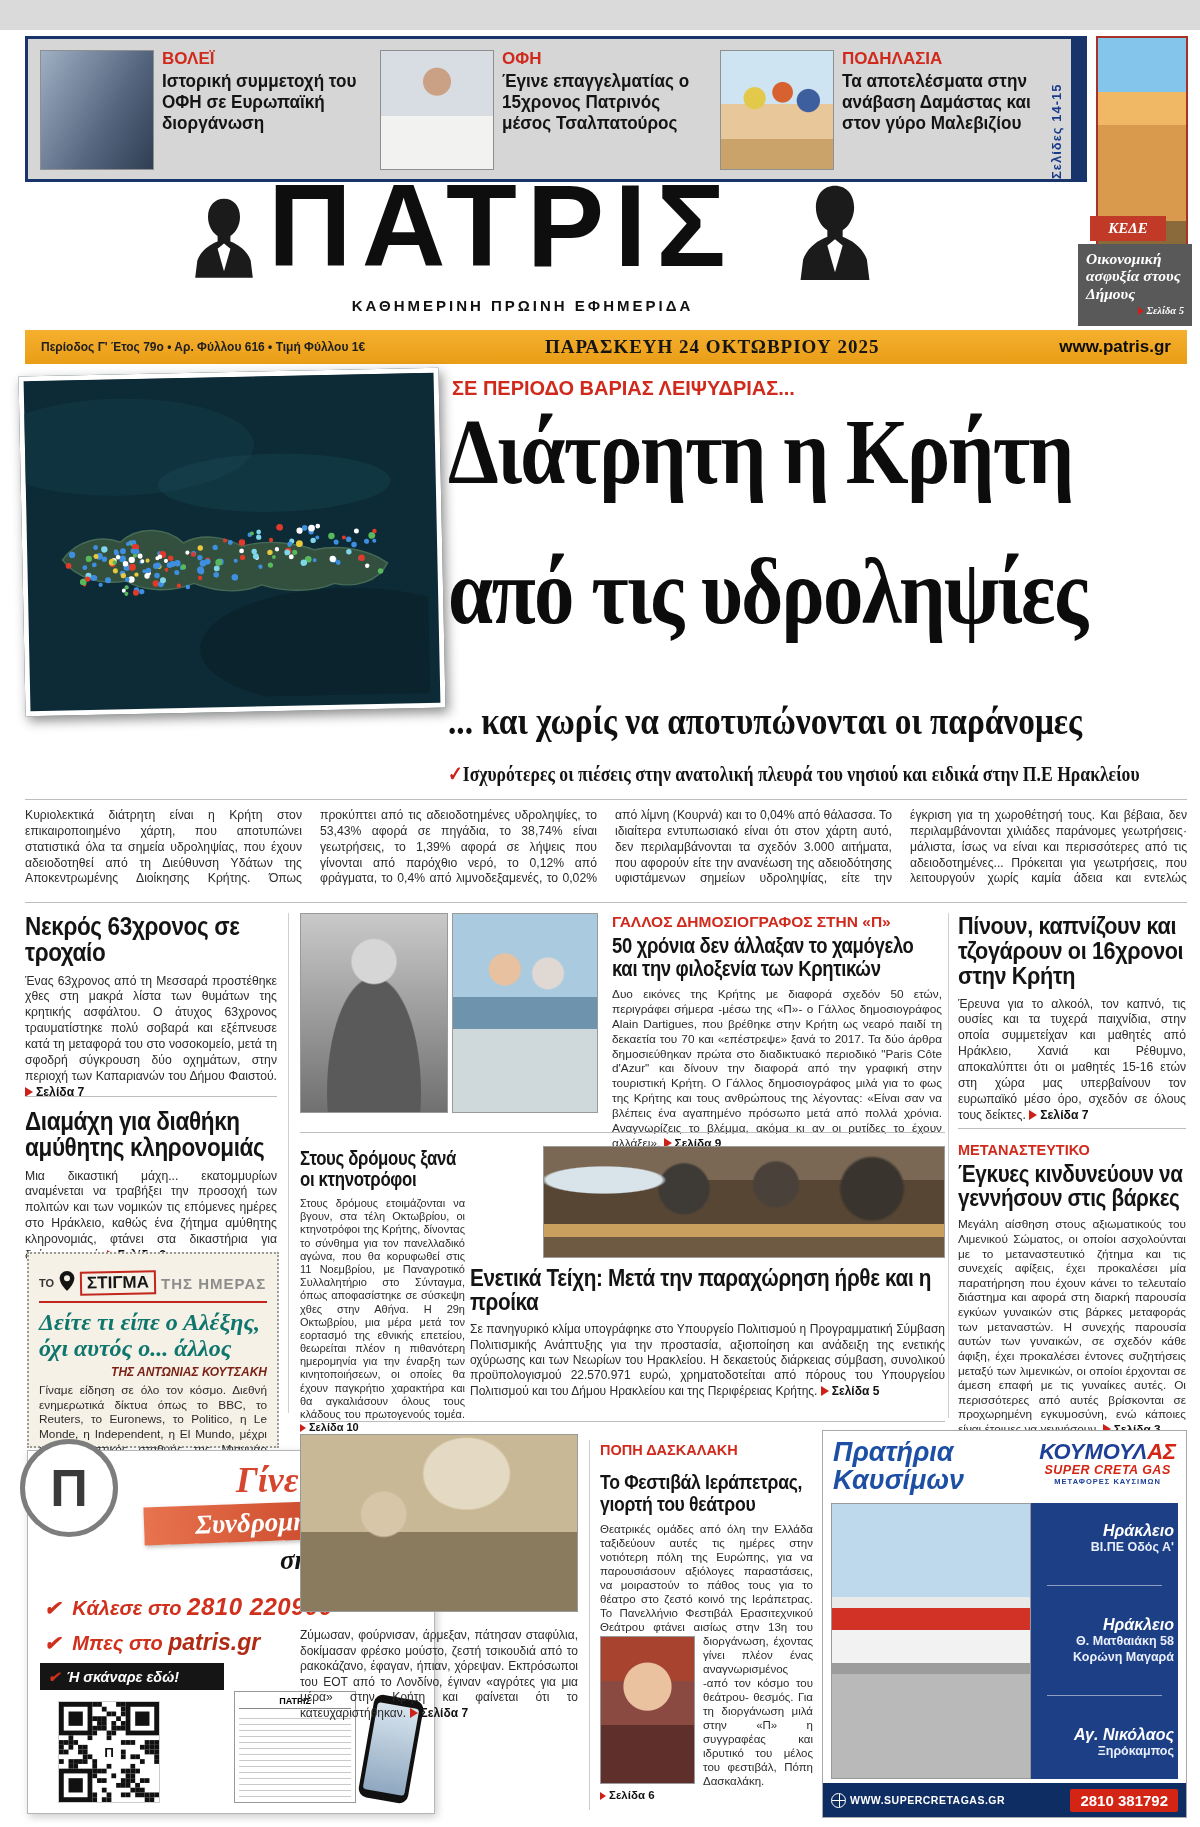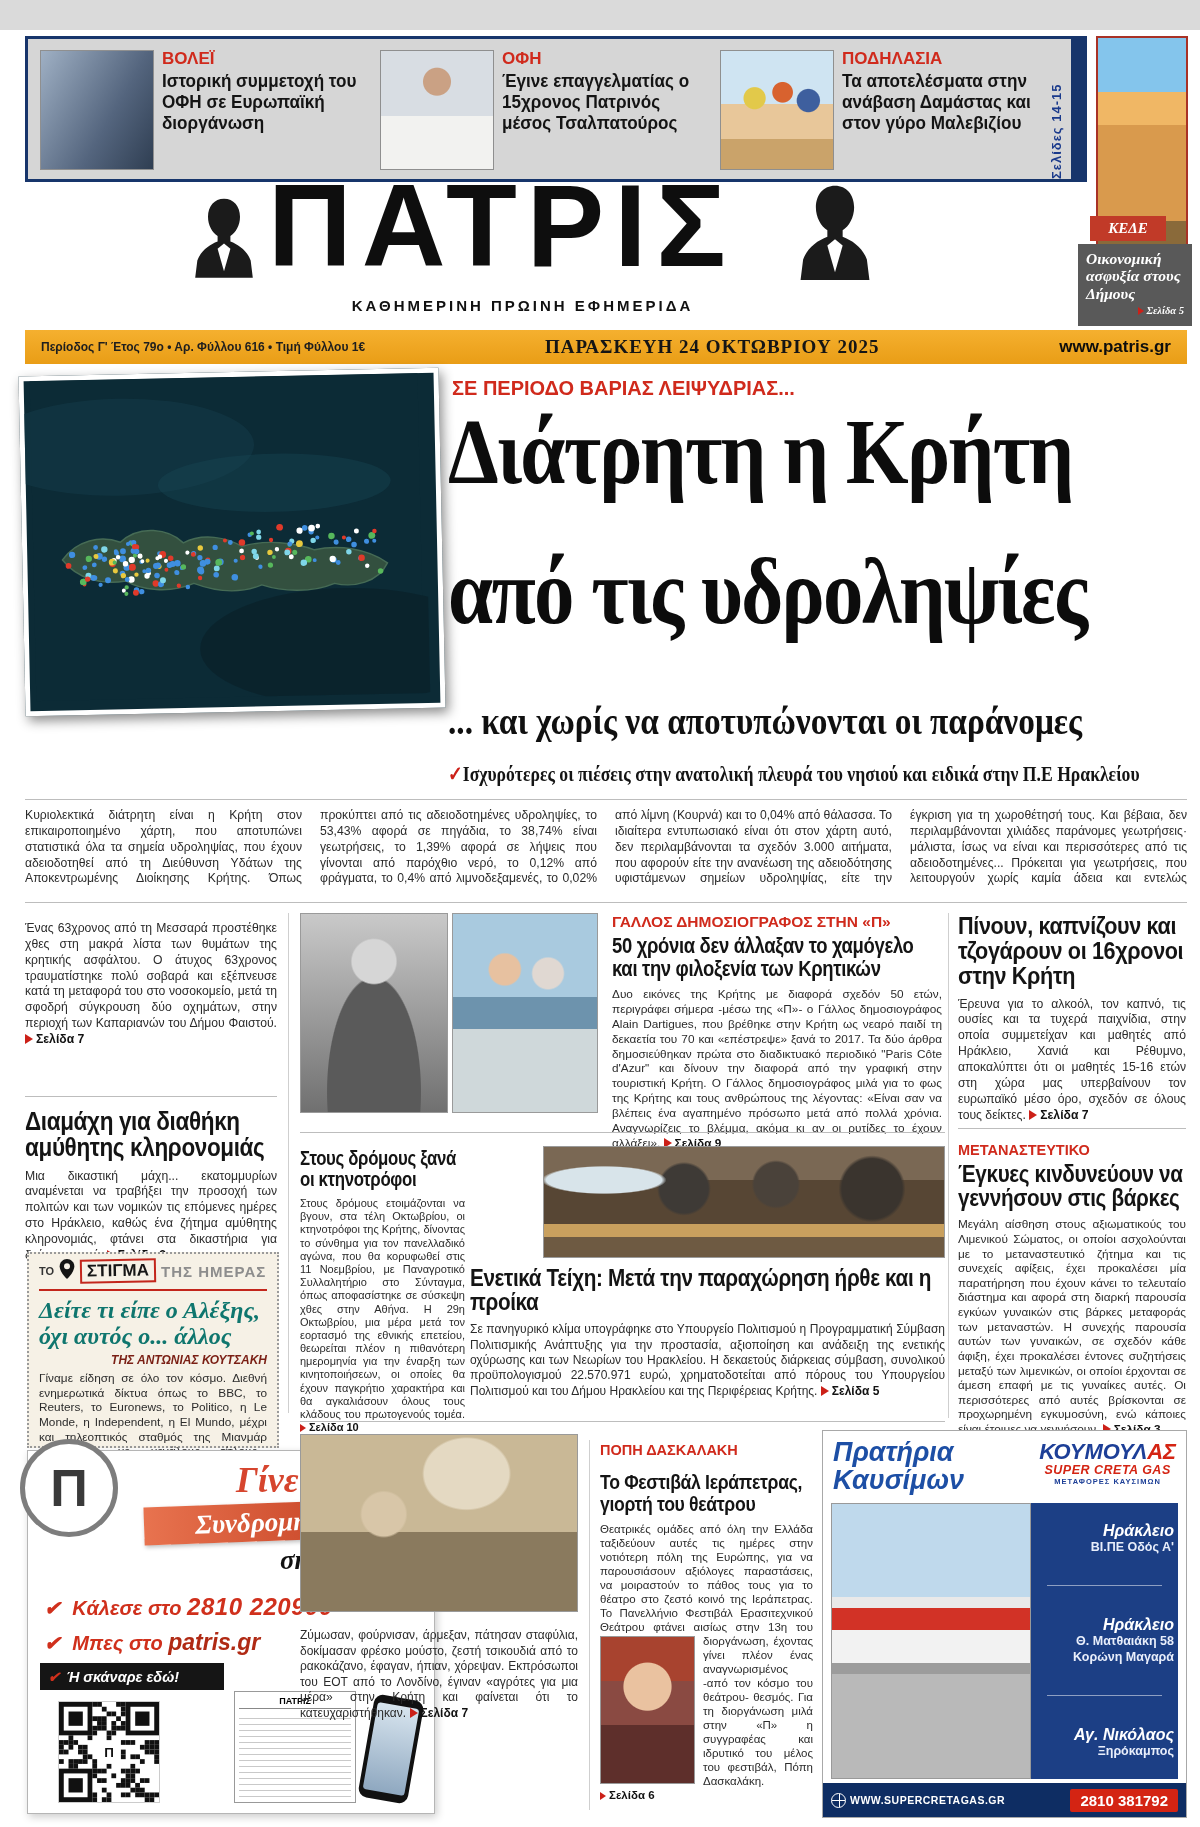--- a/index.html
+++ b/index.html
@@ -55,21 +55,21 @@
   .lead-h{position:absolute;left:448px;top:402px;width:742px;font-family:"Liberation Serif",serif;
           font-weight:700;color:#0c0c0c}
   .lead-h .ln{font-size:94px;line-height:1.06;white-space:nowrap;letter-spacing:-2px}
   .lead-sub{position:absolute;left:448px;top:700px;width:742px;font-family:"Liberation Serif",serif;
             font-weight:700;font-size:37px;color:#101010;white-space:nowrap}
   .lead-bullet{position:absolute;left:448px;top:762px;width:742px;font-family:"Liberation Serif",serif;
                font-weight:700;font-size:21px;color:#141414;white-space:nowrap}
   .leadbody{position:absolute;left:25px;top:808px;width:1162px;height:88px;column-count:4;column-gap:18px}
   
   .stigma{position:absolute;left:27px;top:1252px;width:252px;height:196px;background:#f6f1e6;
-          border:2px dotted #9a9a9a;box-sizing:border-box;padding:4px 10px}
+          border:2px dotted #9a9a9a;box-sizing:border-box;padding:16px 10px}
   .stigma-h{display:flex;align-items:center;gap:5px}
   .st-to{font-size:11px;font-weight:800;color:#333}
   .st-box{border:2px solid #c3261c;padding:0 5px;font-size:17px;font-weight:800;color:#161616;transform:rotate(-1deg)}
   .st-rest{font-size:15px;font-weight:800;color:#8d8d8d;letter-spacing:1px}
   .st-rule{height:2px;background:#c3261c;margin:5px 0 6px}
   .st-title{font-family:"Liberation Serif",serif;font-style:italic;font-weight:700;font-size:24px;
             line-height:1.1;color:#0f766e}
   .st-byline{text-align:right;font-weight:700;font-style:italic;font-size:12px;color:#7a1f14;margin:3px 0 4px}
   
   .sub{position:absolute;left:27px;top:1450px;width:406px;height:362px;background:#fff;border:1px solid #b5b5b5;
@@ -367,20 +367,23 @@
     <span class="sq84"><span style="color:#cc2018">✓</span><span>Ισχυρότερες οι πιέσεις στην ανατολική πλευρά του νησιού και ειδικά στην Π.Ε Ηρακλείου</span></span>
   </div>
   <div class="hrule" style="left:25px;top:799px;width:1162px"></div>
   <div class="leadbody bt">
     <span>Κυριολεκτικά διάτρητη είναι η Κρήτη στον επικαιροποιημένο χάρτη, που αποτυπώνει στατιστικά όλα τα σημεία υδροληψίας, που έχουν αδειοδοτηθεί από τη Διεύθυνση Υδάτων της Αποκεντρωμένης Διοίκησης Κρήτης. Όπως προκύπτει από τις αδειοδοτημένες υδροληψίες, το 53,43% αφορά σε πηγάδια, το 38,74% είναι γεωτρήσεις, το 1,39% αφορά σε λήψεις που γίνονται από παρόχθιο νερό, το 0,12% από φράγματα, το 0,4% από λιμνοδεξαμενές, το 0,02% από λίμνη (Κουρνά) και το 0,04% από θάλασσα. Το ιδιαίτερα εντυπωσιακό είναι ότι στον χάρτη αυτό, δεν περιλαμβάνονται τα σχεδόν 3.000 αιτήματα, που αφορούν είτε την ανανέωση της αδειοδότησης υφιστάμενων σημείων υδροληψίας, είτε την έγκριση για τη χωροθέτησή τους. Και βέβαια, δεν περιλαμβάνονται χιλιάδες παράνομες γεωτρήσεις· μάλιστα, ίσως να είναι και περισσότερες από τις αδειοδοτημένες... Πρόκειται για γεωτρήσεις, που λειτουργούν χωρίς καμία άδεια και εντελώς ανεξέλεγκτα, αντλώντας άγνωστες ποσότητες νερού, την ώρα που η ξηρασία επελαύνει στην Κρήτη.</span>
     
   </div>
   <div class="hrule" style="left:25px;top:902px;width:1162px"></div>
 
   <div class="abs" style="left:25px;top:913px;width:252px">
+    <div class="hl" style="font-size:25px">
+        <span class="sq90">Νεκρός 63χρονος σε τροχαίο</span>
+      </div>
     <p class="bt" style="margin:8px 0 0"><span>Ένας 63χρονος από τη Μεσσαρά προστέθηκε χθες στη μακρά λίστα των θυμάτων της κρητικής ασφάλτου. Ο άτυχος 63χρονος τραυματίστηκε πολύ σοβαρά και εξέπνευσε κατά τη μεταφορά του στο νοσοκομείο, μετά τη σφοδρή σύγκρουση δύο οχημάτων, στην περιοχή των Καπαριανών του Δήμου Φαιστού.</span>
       <span class="pg"><span class="tri"></span><span>Σελίδα 7</span></span></p>
   </div>
   <div class="hrule" style="left:25px;top:1096px;width:252px"></div>
   <div class="abs" style="left:25px;top:1108px;width:252px">
     <div class="hl" style="font-size:25px">
         <span class="sq90">Διαμάχη για διαθήκη αμύθητης κληρονομιάς</span>
       </div>
     <p class="bt" style="margin:8px 0 0"><span>Μια δικαστική μάχη... εκατομμυρίων αναμένεται να τραβήξει την προσοχή των πολιτών και των νομικών τις επόμενες ημέρες στο Ηράκλειο, καθώς ένα ζήτημα αμύθητης κληρονομιάς, φτάνει στα δικαστήρια για δεύτερη φορά.</span>
       <span class="pg"><span class="tri"></span><span>Σελίδα 3</span></span></p>

